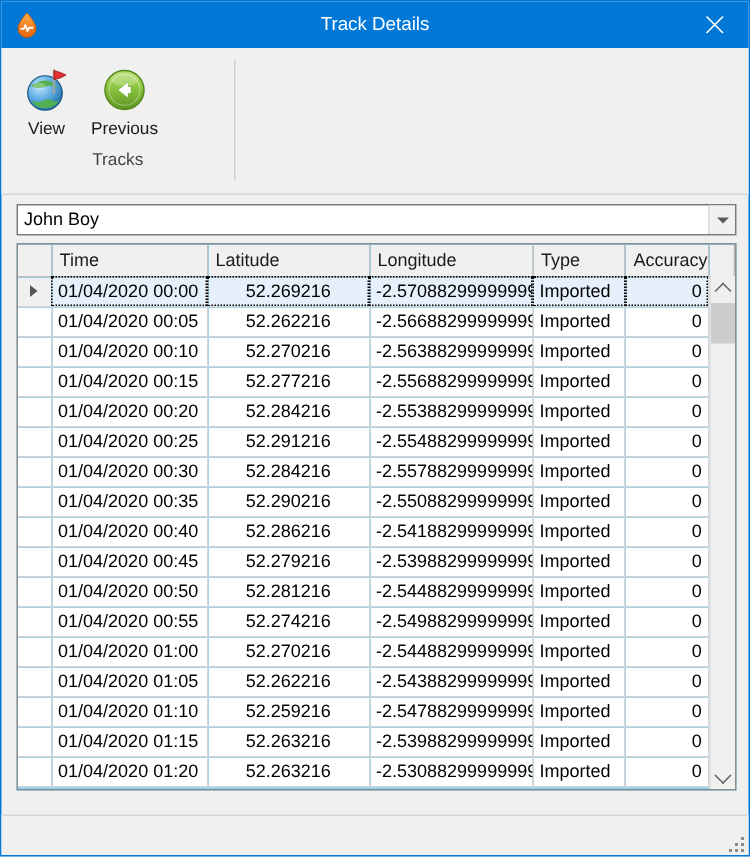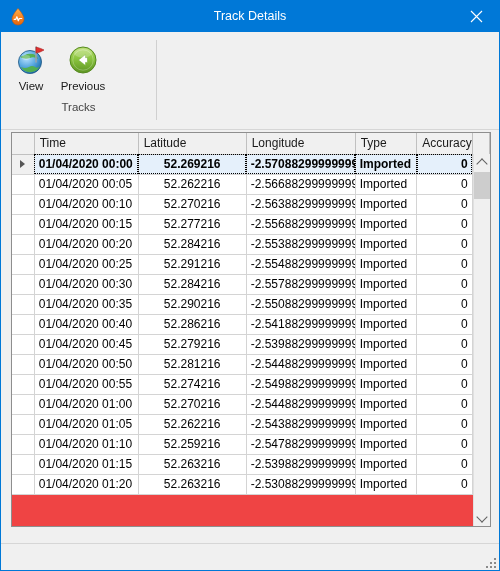--- a/index.html
+++ b/index.html
@@ -151,21 +151,21 @@
     border-left: 4px solid transparent;
     border-right: 4px solid transparent;
     border-top: 4px solid #5a5a5a;
   }
 
   
   .grid-wrap {
     flex: 1 1 auto;
     margin: 2px 8px 16px 10px;
     border: 1px solid #8e8e8e;
-    background: #ef4444;
+    background: #7dd3fc;
     position: relative;
     overflow: hidden;
     display: flex;
     flex-direction: column;
   }
   .grid-inner {
     position: absolute;
     left: 0; top: 0; right: 0; bottom: 0;
     overflow: hidden;
   }
@@ -206,21 +206,21 @@
     padding: 0;
     text-align: center;
   }
   td.c-time  { text-align: left; padding-left: 5px; }
   td.c-lat   { text-align: center; padding-right: 5px; }
   td.c-lon   { text-align: right; padding-right: 5px; }
   td.c-type  { text-align: left; padding-left: 5px; }
   td.c-acc   { text-align: right; padding-right: 5px; }
   td.c-fill  { border-right: none; }
 
-  tr.selected td { background: #e5f0fb; font-weight: bold; }
+  tr.selected td { background: #e5f0fb; }
   tr.selected td.c-rowhdr { background: #f0f0f0; }
   tr.selected td.sel-cell {
     outline: 1px dotted #000;
     outline-offset: -1px;
   }
   .row-arrow {
     width: 0; height: 0;
     border-top: 4px solid transparent;
     border-bottom: 4px solid transparent;
     border-left: 5px solid #555;
@@ -347,20 +347,28 @@
           <span class="caption">Previous</span>
         </div>
 
 
       </div>
       <div class="group-label">Tracks</div>
     </div>
     <div class="group-sep"></div>
   </div>
 
+  <div class="combo-wrap">
+    <div class="combo">
+      <div class="combo-value">John Boy</div>
+      <div class="combo-btn">
+        <span class="tri-down"></span>
+      </div>
+    </div>
+  </div>
 
   <div class="grid-wrap">
     <div class="grid-inner">
       <table class="grid">
         <colgroup>
           <col style="width:22px">
           <col style="width:103px">
           <col style="width:107px">
           <col style="width:108px">
           <col style="width:61px">

